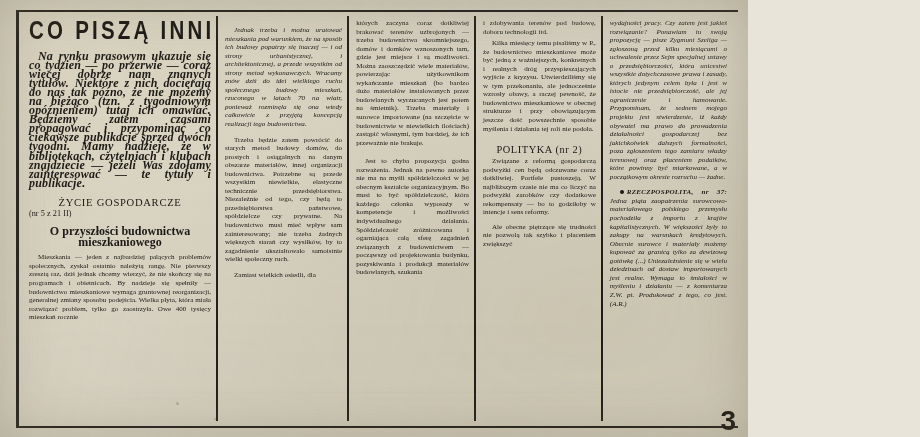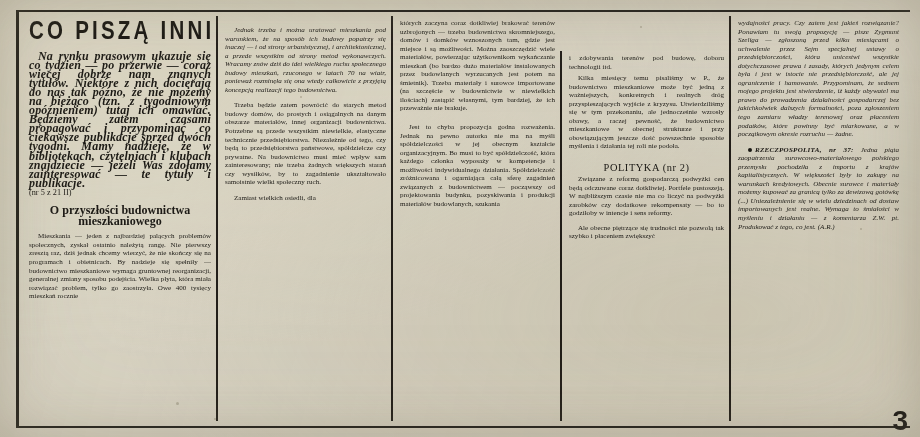--- a/index.html
+++ b/index.html
@@ -2,21 +2,21 @@
 <html><head>
 <meta charset="utf-8">
 <style>
   html, body {
     margin: 0;
     padding: 0;
     background: #e8e4d9;
   }
   .page {
     position: relative;
-    width: 920px;
+    width: 748px;
     height: 437px;
     background: #dedacd;
     overflow: hidden;
     font-family: "Liberation Serif", "DejaVu Serif", serif;
     color: #1c1a16;
     box-sizing: border-box;
   }
   
   .grain {
     position: absolute;
@@ -67,21 +67,21 @@
     font-size: 7.05px;
     line-height: 8.55px;
     text-align: justify;
     -webkit-hyphens: none;
     hyphens: none;
     word-spacing: .02em;
   }
   .col-1 { width: 196px; }
   .col-2 { width: 178px; }
   .col-3 { width: 172px; }
-  .col-4 { width: 172px; margin-top: 35px; }
+  .col-4 { width: 172px; }
   .col-5 { width: 178px; }
   
   .col + .col::before {
     content: "";
     position: absolute;
     left: -2px;
     top: 0;
     bottom: 0;
     width: 2px;
     background: #231f1a;
@@ -189,20 +189,21 @@
 
   <div class="frame-top"></div>
   <div class="frame-bottom"></div>
   <div class="frame-left"></div>
 
   <div class="columns">
 
     <div class="col col-1">
       <div class="masthead">CO PISZĄ INNI</div>
       <p class="lead">Na rynku prasowym ukazuje się co tydzień — po przerwie — coraz więcej dobrze nam znanych tytułów. Niektóre z nich docierają do nas tak późno, że nie możemy na bieżąco (tzn. z tygodniowym opóźnieniem) tutaj ich omawiać. Będziemy zatem czasami propagować i przypominać co ciekawsze publikacje sprzed dwóch tygodni. Mamy nadzieję, że w bibliotekach, czytelniach i klubach znajdziecie — jeżeli Was zdołamy zainteresować — te tytuły i publikacje.</p>
+      <div class="src-title">ŻYCIE GOSPODARCZE</div>
       <div class="src-sub">(nr 5 z 21 II)</div>
       <div class="art-title">
         <span>O przyszłości budownictwa</span><br>
         <span>mieszkaniowego</span>
       </div>
       <p>Mieszkania — jeden z najbardziej palących problemów społecznych, zyskał ostatnio należytą rangę. Nie pierwszy zresztą raz, dziś jednak chcemy wierzyć, że nie skończy się na programach i obietnicach. By nadzieje się spełniły — budownictwo mieszkaniowe wymaga gruntownej reorganizacji, generalnej zmiany sposobu podejścia. Wielka płyta, która miała rozwiązać problem, tylko go zaostrzyła. Owe 400 tysięcy mieszkań rocznie</p>
     </div>
 
     <div class="col col-2">
       <div class="gap-sm"></div>

